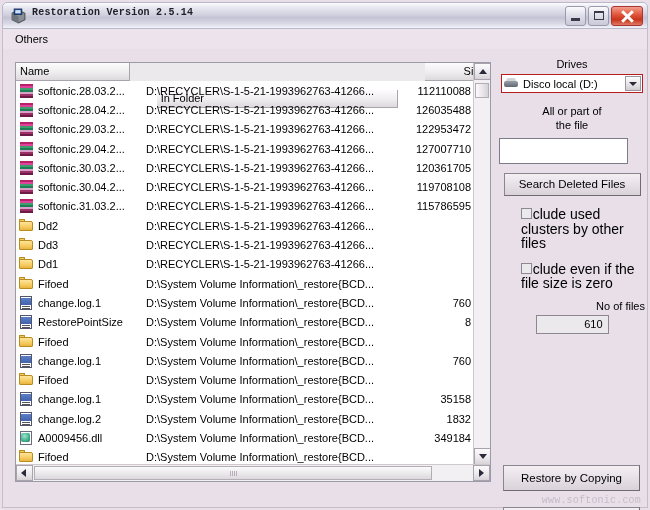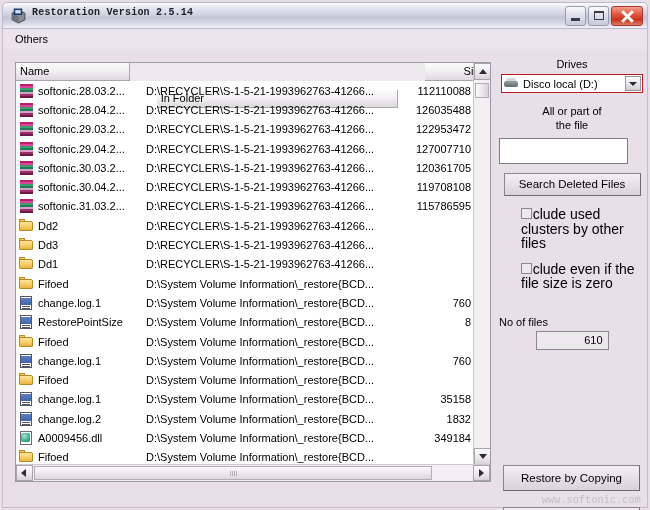--- a/index.html
+++ b/index.html
@@ -465,23 +465,23 @@
     box-sizing: border-box;
   }
   .ctext2 {
     margin-left: 0;
     font-size: 14px;
     color: #000;
     line-height: 14.5px;
   }
 
   .nof-label {
-    text-align: left;
-    font-size: 11px;
-    margin-top: 25px;
+    text-align: right;
+    font-size: 11px;
+    margin-top: 9px;
   }
   .nof-box {
     width: 73px; height: 19px;
     margin: 3px auto 0 auto;
     background: #ece9ec;
     border: 1px solid #8d8794;
     box-sizing: border-box;
     font-size: 11px;
     text-align: right;
     padding-right: 5px;

